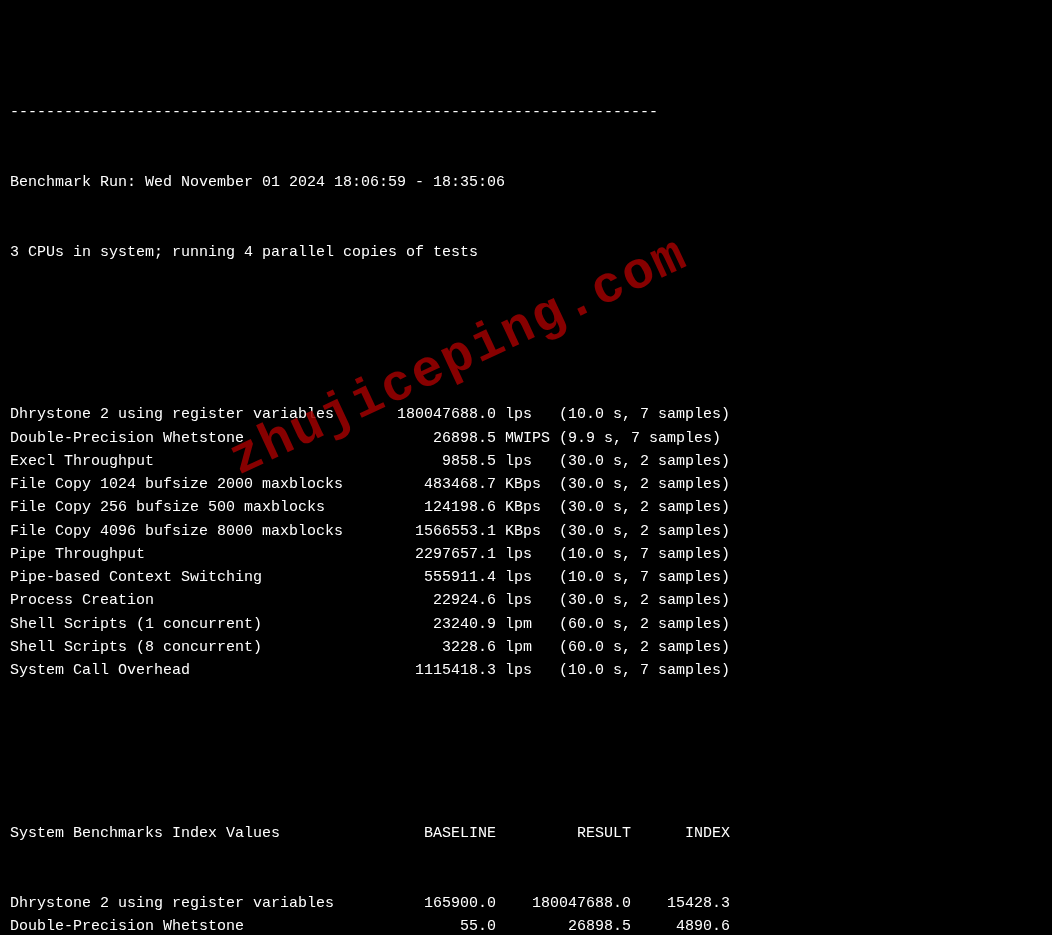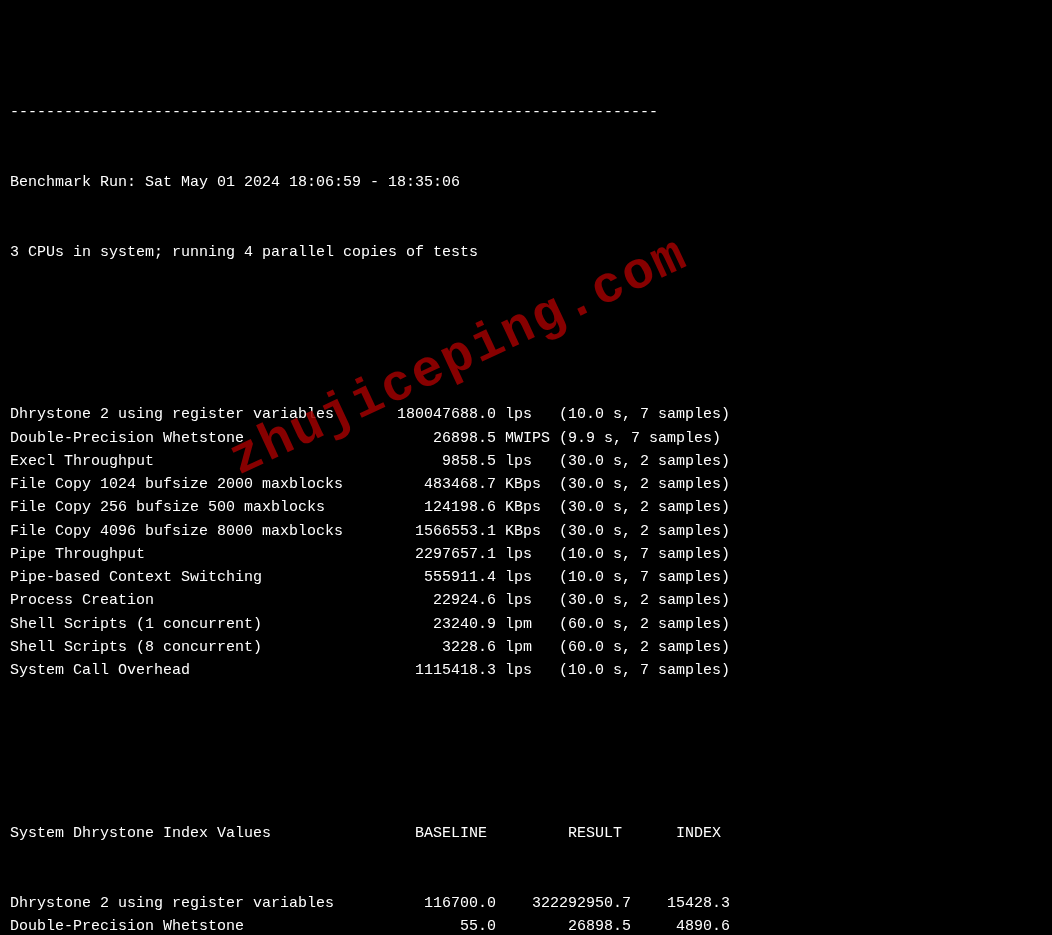--- a/index.html
+++ b/index.html
@@ -34,23 +34,23 @@
       text-shadow: 1px 1px 2px rgba(0,0,0,0.5);
     }
   </style>
 </head>
 <body>
 
 <div class="terminal">
   <div class="watermark">zhujiceping.com</div>
 
   <div>------------------------------------------------------------------------</div>
-  <div>Benchmark Run: Sat May 01 2024 18:06:59 - 18:35:06</div>
+  <div>Benchmark Run: Wed November 01 2024 18:06:59 - 18:35:06</div>
   <div>3 CPUs in system; running 4 parallel copies of tests</div>
   <div style="height:1.55em;"></div>
 
   <div id="raw-results-container"><div>Dhrystone 2 using register variables       180047688.0 lps   (10.0 s, 7 samples)</div><div>Double-Precision Whetstone                     26898.5 MWIPS (9.9 s, 7 samples)</div><div>Execl Throughput                                9858.5 lps   (30.0 s, 2 samples)</div><div>File Copy 1024 bufsize 2000 maxblocks         483468.7 KBps  (30.0 s, 2 samples)</div><div>File Copy 256 bufsize 500 maxblocks           124198.6 KBps  (30.0 s, 2 samples)</div><div>File Copy 4096 bufsize 8000 maxblocks        1566553.1 KBps  (30.0 s, 2 samples)</div><div>Pipe Throughput                              2297657.1 lps   (10.0 s, 7 samples)</div><div>Pipe-based Context Switching                  555911.4 lps   (10.0 s, 7 samples)</div><div>Process Creation                               22924.6 lps   (30.0 s, 2 samples)</div><div>Shell Scripts (1 concurrent)                   23240.9 lpm   (60.0 s, 2 samples)</div><div>Shell Scripts (8 concurrent)                    3228.6 lpm   (60.0 s, 2 samples)</div><div>System Call Overhead                         1115418.3 lps   (10.0 s, 7 samples)</div></div>
   <div style="height:1.55em;"></div>
 
-  <div id="index-header-row">System Dhrystone Index Values                BASELINE         RESULT      INDEX</div>
-  <div id="index-rows-container"><div>Dhrystone 2 using register variables          116700.0    322292950.7    15428.3</div><div>Double-Precision Whetstone                        55.0        26898.5     4890.6</div></div>
+  <div id="index-header-row">System Benchmarks Index Values                BASELINE         RESULT      INDEX</div>
+  <div id="index-rows-container"><div>Dhrystone 2 using register variables          165900.0    180047688.0    15428.3</div><div>Double-Precision Whetstone                        55.0        26898.5     4890.6</div></div>
   
 </div>
 
 </body></html>

